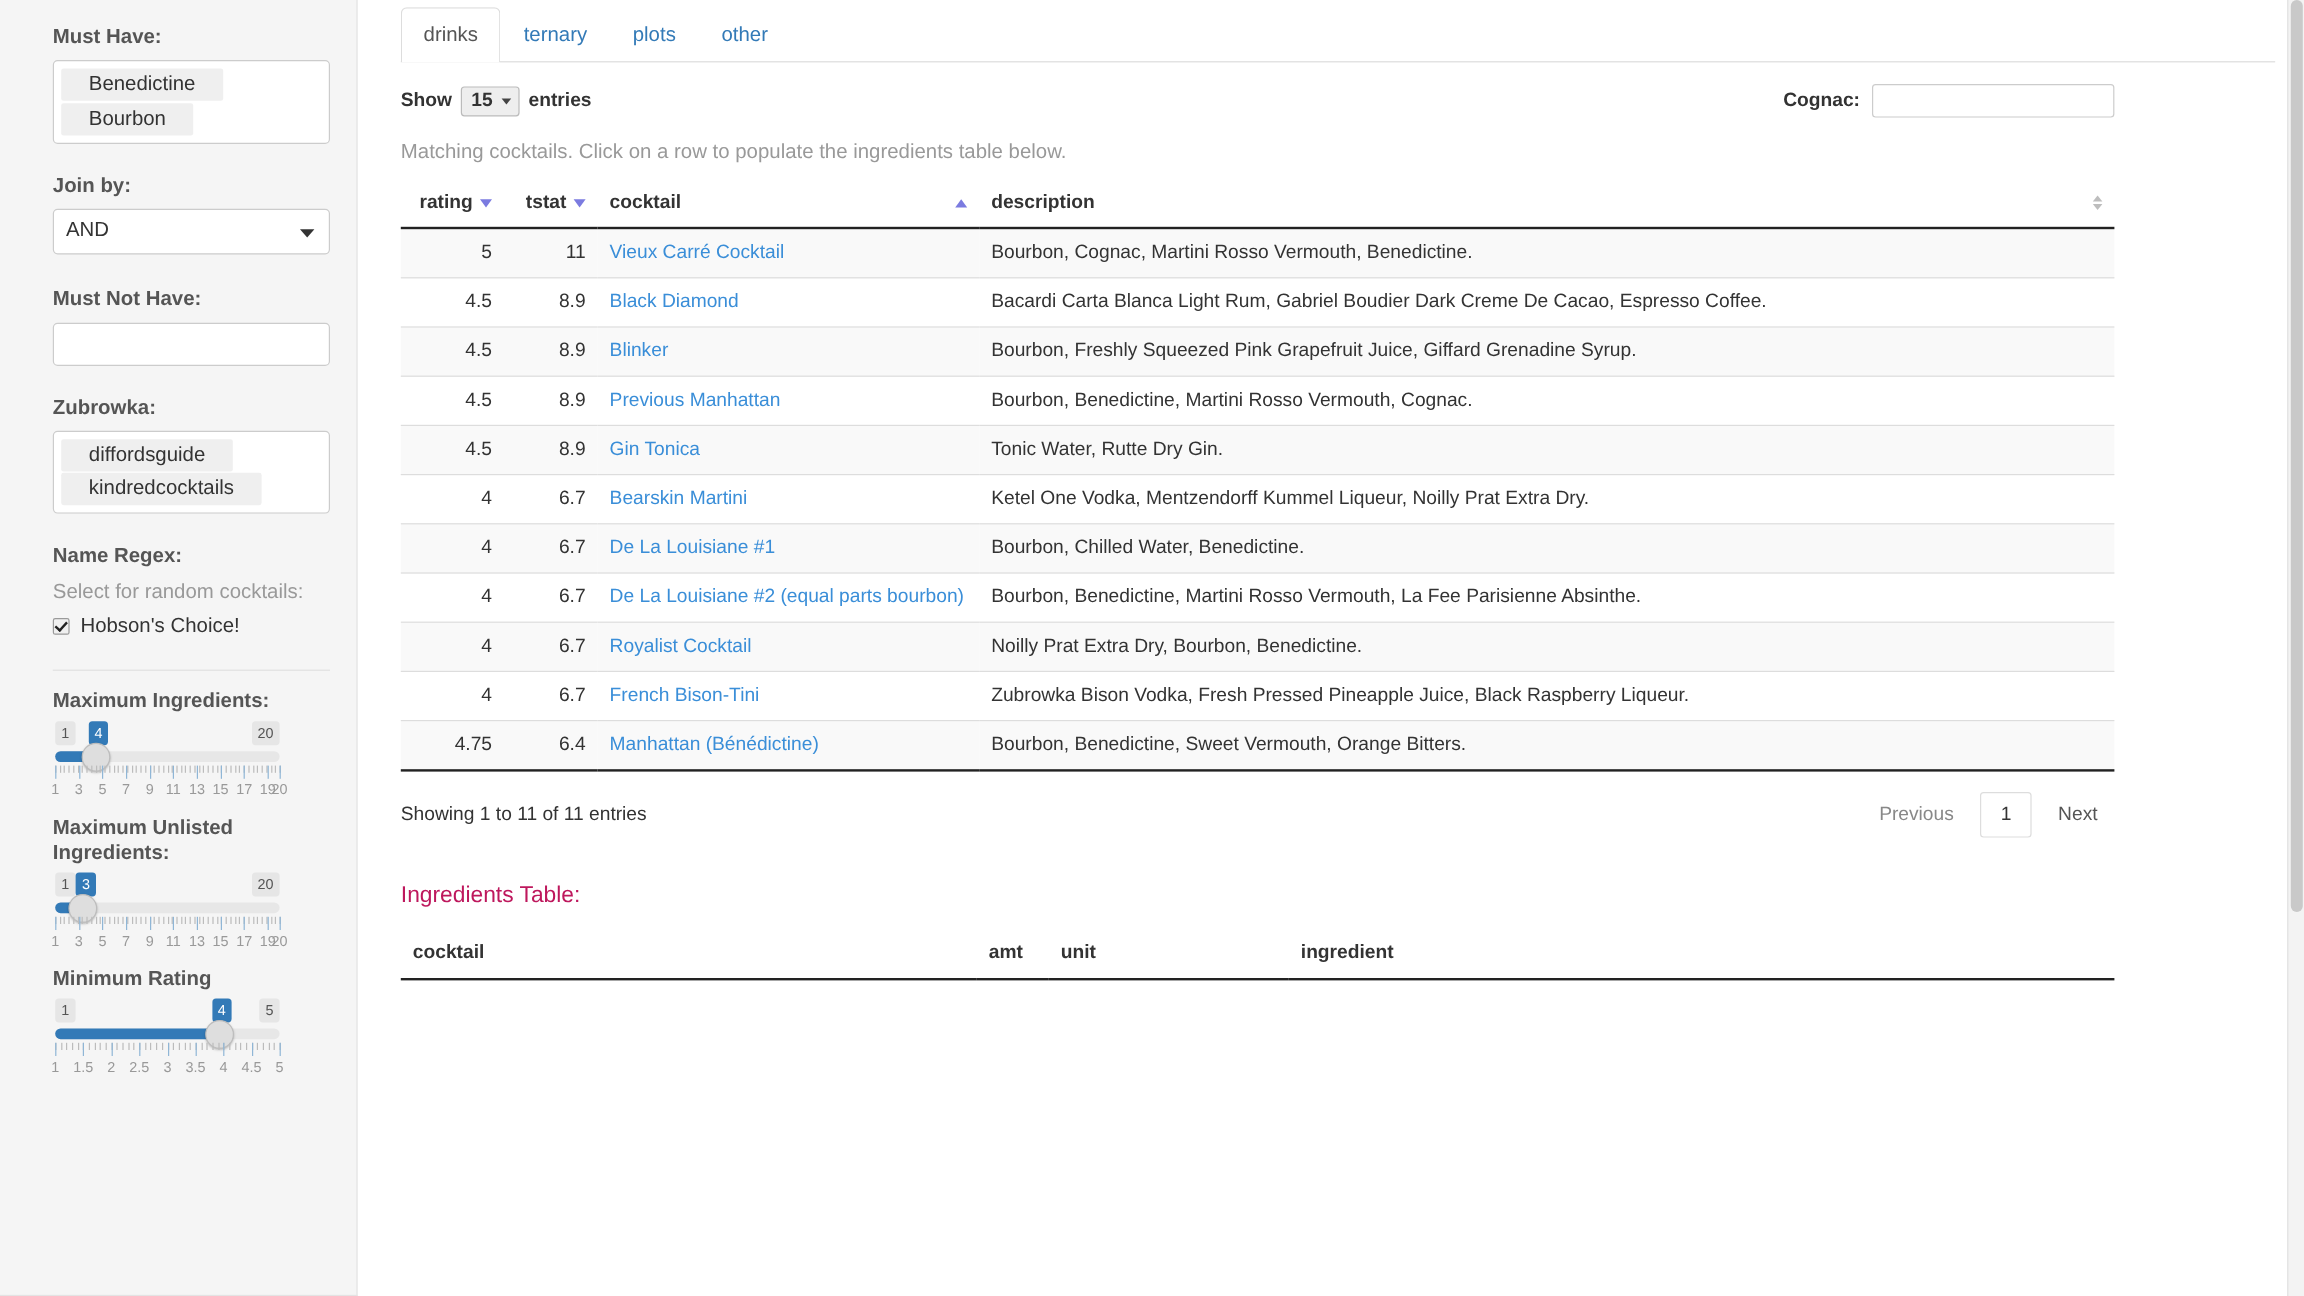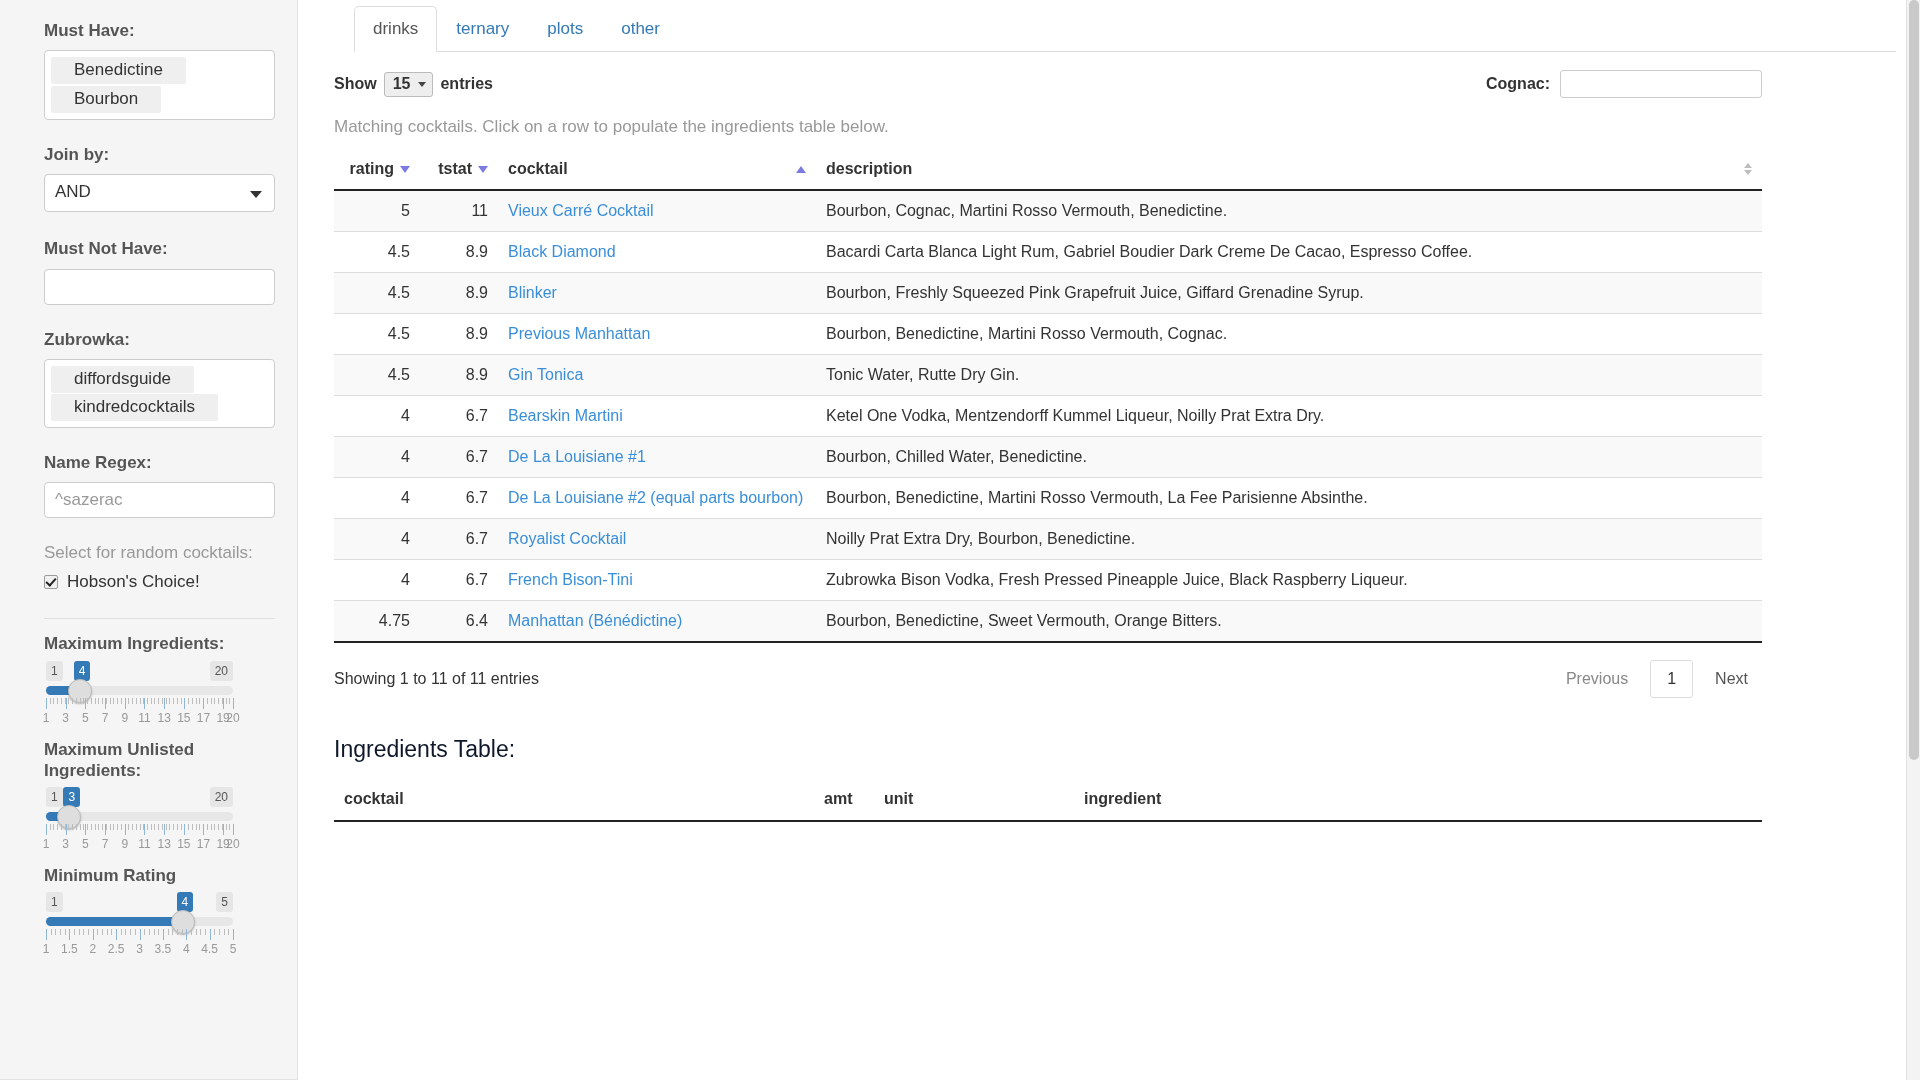--- a/index.html
+++ b/index.html
@@ -157,21 +157,21 @@
     transform: translateX(-50%);
     white-space: nowrap;
   }
 
   
   .main { position: absolute; left: 298px; top: 0; right: 0; height: 1080px; padding: 0; }
 
   .tabs {
     position: relative;
     height: 52px;
-    margin: 0 24px 0 56px;
+    margin: 0 24px 0 36px;
     border-bottom: 1px solid #dddddd;
     display: flex;
     align-items: flex-end;
     gap: 0;
   }
   .tab {
     font-size: 17px;
     padding: 13px 18px;
     color: #337ab7;
     line-height: 1.1;
@@ -299,22 +299,22 @@
     border: 1px solid #dddddd;
     background: #ffffff;
     color: #333333;
     padding: 9px 16px;
     border-radius: 3px;
     margin: 0 8px;
   }
   .pg.disabled { color: #888888; }
 
   .sub-caption {
-    font-size: 23px;
-    color: #0f172a;
+    font-size: 19px;
+    color: #be185d;
     margin: 38px 0 0 36px;
   }
   table.ingr {
     border-collapse: collapse;
     margin: 17px 158px 0 36px;
     width: calc(100% - 194px);
     font-size: 16px;
   }
   table.ingr thead th {
     border-bottom: 2px solid #222222;
@@ -364,21 +364,20 @@
     <div class="field-label">Must Not Have:</div>
     <div class="selectize-box"></div>
 
     <div class="field-label">Zubrowka:</div>
     <div class="selectize-box stacked">
       <span class="tag">diffordsguide</span>
       <span class="tag">kindredcocktails</span>
     </div>
 
     <div class="field-label">Name Regex:</div>
-    <input class="text-input" type="text" placeholder="^sazerac" style="">
 
     <div class="field-label muted">Select for random cocktails:</div>
     <div class="chk-row">
       <span class="chk checked"></span>
       <span class="chk-label">Hobson's Choice!</span>
     </div>
 
     <div class="hr"></div>
 
     <div id="sliders">

